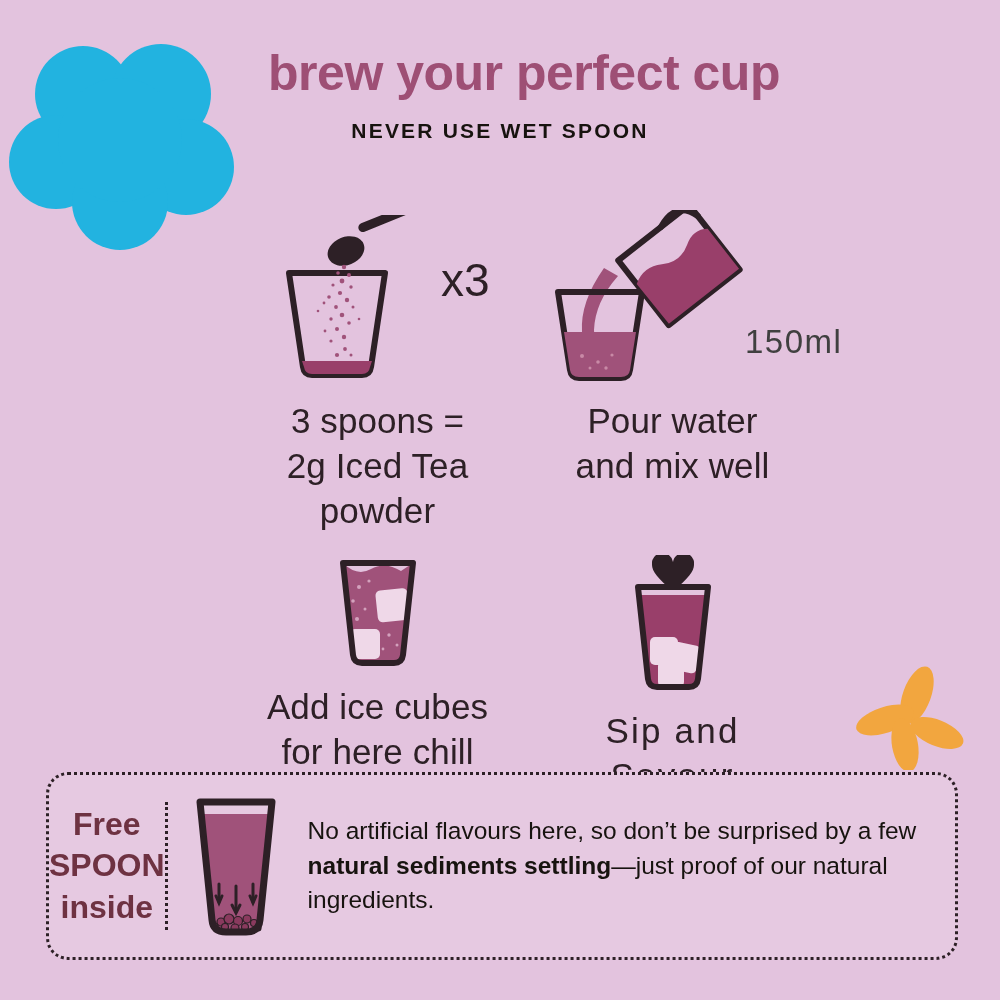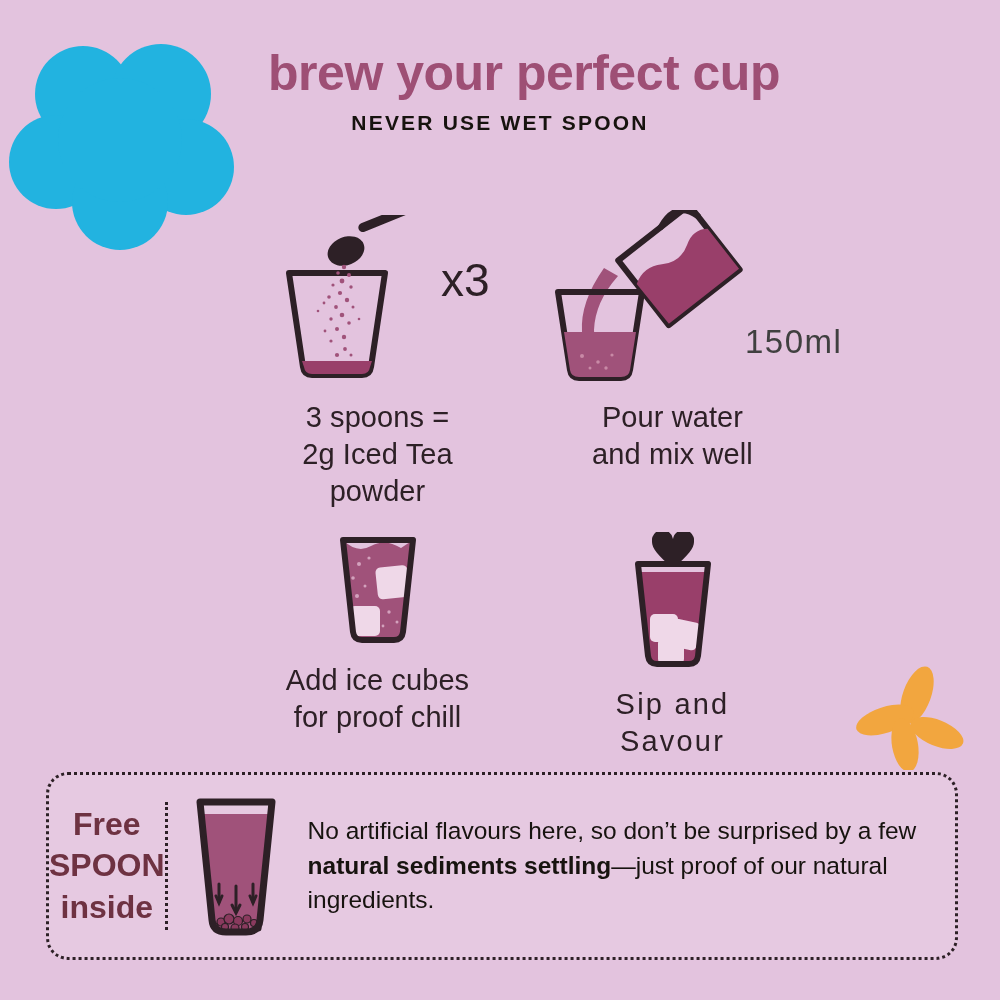--- a/index.html
+++ b/index.html
@@ -28,41 +28,41 @@
   .title {
     margin-top: 46px;
     font-size: 50px;
     font-weight: 700;
     letter-spacing: -0.5px;
     color: #9e4f75;
     line-height: 1.1;
     margin-left: 48px;
   }
   .subtitle {
-    margin-top: 10px;
+    margin-top: 18px;
     font-size: 21px;
     font-weight: 700;
     letter-spacing: 2.2px;
     color: #17130f;
   }
 
   
   .steps {
     position: absolute;
     left: 230px; top: 215px;
     width: 590px;
   }
   .row { display: flex; }
   .col { width: 295px; display: flex; flex-direction: column; align-items: center; }
   .art { position: relative; height: 170px; display: flex; align-items: flex-end; justify-content: center; }
   .art.short { height: 120px; }
   .caption {
     margin-top: 14px;
     text-align: center;
-    font-size: 29px;
+    font-size: 35px;
     line-height: 1.28;
     color: #2d2026;
     letter-spacing: 0.1px;
   }
   .caption.spaced { letter-spacing: 2.2px; }
 
   .badge-x3 {
     position: absolute;
     left: 196px; top: 22px;
     font-size: 46px;
@@ -238,21 +238,21 @@
               <circle cx="34" cy="66" r="2"></circle>
               <circle cx="66" cy="82" r="1.7"></circle>
             <circle cx="74" cy="92" r="1.5"></circle>
               <circle cx="60" cy="96" r="1.4"></circle>
           </g>
           <path d="M20 10 L30 102 Q31 110 39 110 L71 110 Q79 110 80 102 L90 10 Z" fill="none" stroke="#2d2026" stroke-width="6" stroke-linejoin="round"></path>
         </svg>
       </div>
       <div class="caption">
         <div>Add ice cubes</div>
-        <div>for proof chill</div>
+        <div>for here chill</div>
       </div>
     </div>
 
     <div class="col">
       <svg class="heart" width="42" height="38" viewBox="0 0 42 38">
         <path d="M21 36 C6 24 0 16 0 10 A10 10 0 0 1 21 7 A10 10 0 0 1 42 10 C42 16 36 24 21 36 Z" fill="#2d2026"></path>
       </svg>
       <div class="art short" style="height:100px">
         <svg width="110" height="118" viewBox="0 0 110 118">
           <path d="M20 10 L30 102 Q31 110 39 110 L71 110 Q79 110 80 102 L90 10 Z" fill="#993f6a"></path>

